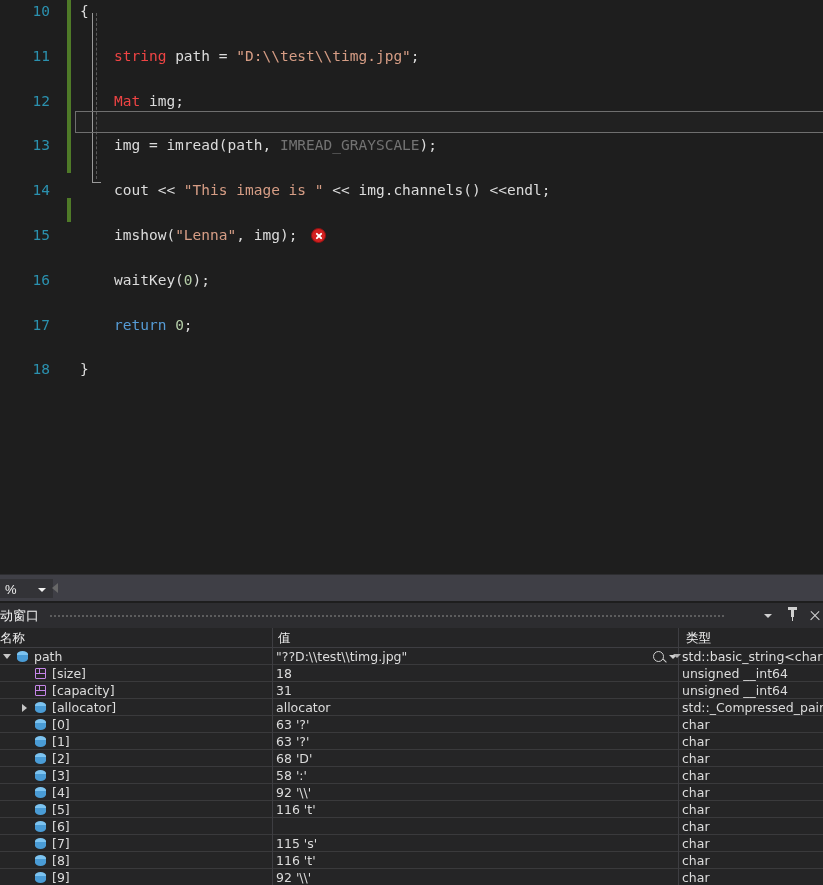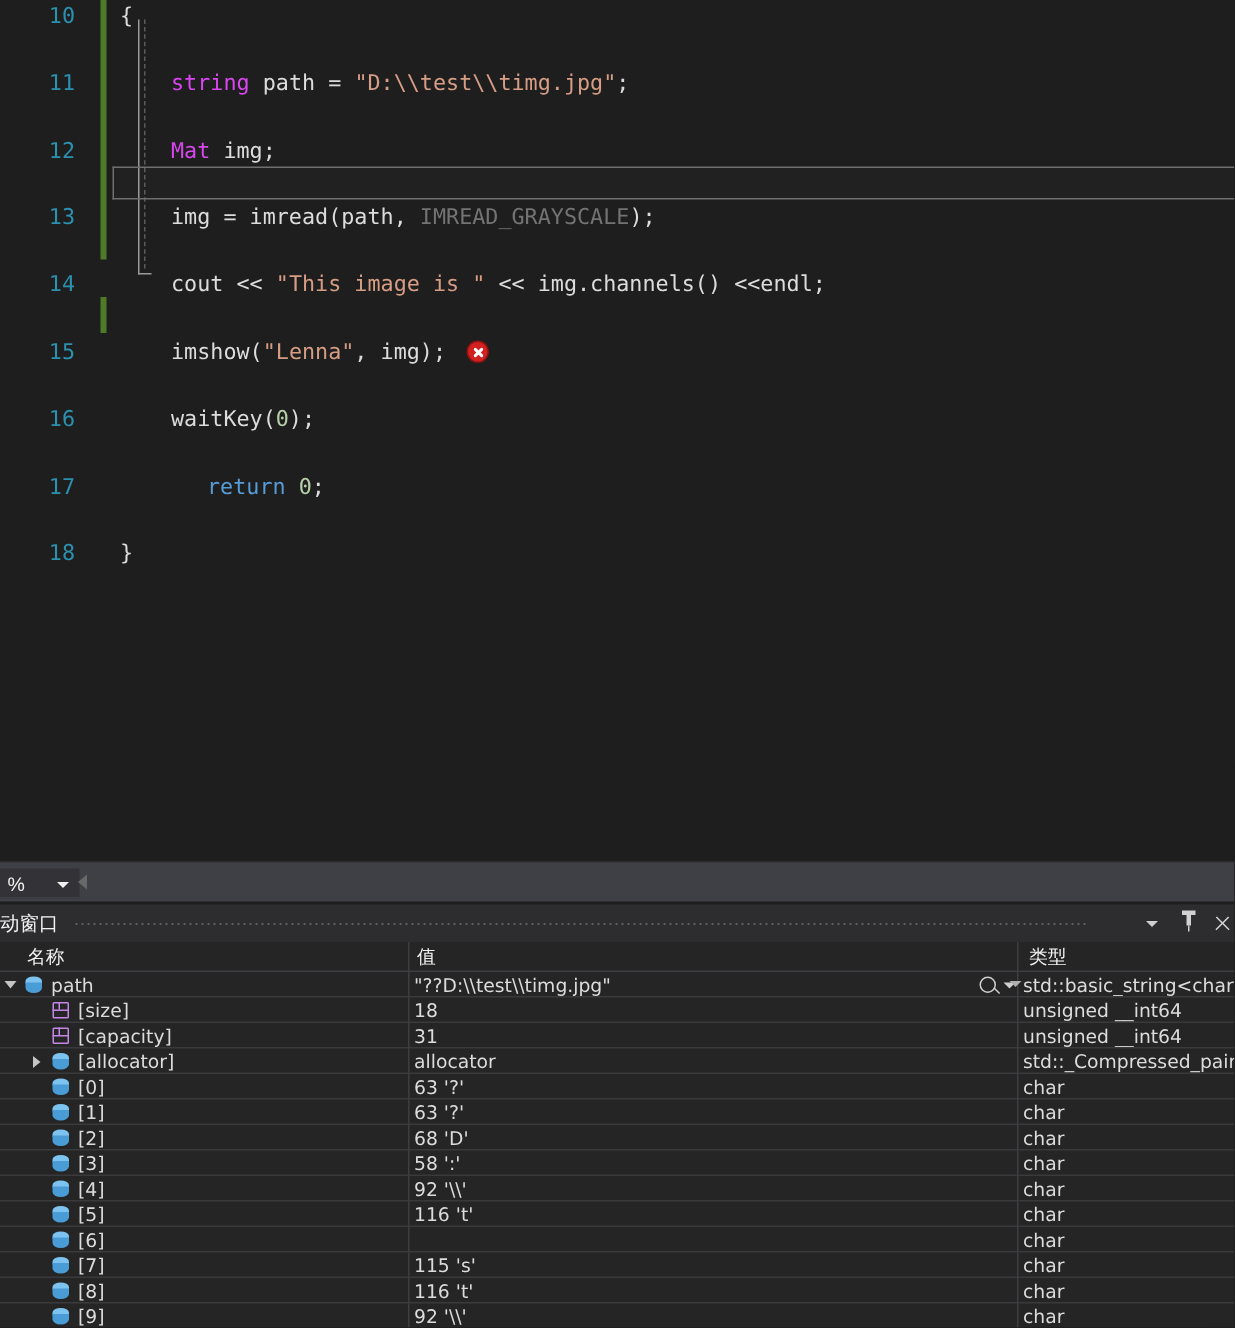--- a/index.html
+++ b/index.html
@@ -57,21 +57,21 @@
     border-top: 1px solid #6f6f6f; border-bottom: 1px solid #6f6f6f;
     background: rgba(255,255,255,0.015);
     pointer-events: none;
   }
   .cur-line-left {
     position: absolute; left: 75px; width: 1px; height: 22px; background: #6f6f6f;
   }
 
   
   .c-kw    { color: #569cd6; }
-  .c-type  { color: #d946ef; }
+  .c-type  { color: #ef4444; }
   .c-str   { color: #d69d85; }
   .c-id    { color: #dcdcdc; }
   .c-num   { color: #b5cea8; }
   .c-enum  { color: #737373; }
   .c-punc  { color: #dcdcdc; }
   .c-op    { color: #dcdcdc; }
 
   .err-icon {
     display: inline-block; vertical-align: -3px;
     width: 15px; height: 15px; border-radius: 50%;
@@ -263,21 +263,21 @@
 
   <div id="editor">
     <div class="code-area" id="code-area">
         <div class="code-line" style="top: 0px;"><span class="ln">10</span><span class="code-txt" style="left: 80px;"><span class="c-punc">{</span></span></div>
         <div class="code-line" style="top: 22.4px;"><span class="ln">11</span><span class="code-txt" style="left: 114px;"><span class="c-type">string</span><span class="c-id"> </span><span class="c-id">path</span><span class="c-op"> = </span><span class="c-str">"D:\\test\\timg.jpg"</span><span class="c-punc">;</span></span></div>
         <div class="code-line" style="top: 44.8px;"><span class="ln">12</span><span class="code-txt" style="left: 114px;"><span class="c-type">Mat</span><span class="c-id"> img</span><span class="c-punc">;</span></span></div>
         <div class="code-line" style="top: 67.2px;"><span class="ln">13</span><span class="code-txt" style="left: 114px;"><span class="c-id">img = </span><span class="c-id">imread</span><span class="c-punc">(</span><span class="c-id">path</span><span class="c-punc">, </span><span class="c-enum">IMREAD_GRAYSCALE</span><span class="c-punc">)</span><span class="c-punc">;</span></span></div>
         <div class="code-line" style="top: 89.6px;"><span class="ln">14</span><span class="code-txt" style="left: 114px;"><span class="c-id">cout </span><span class="c-op">&lt;&lt; </span><span class="c-str">"This image is "</span><span class="c-op"> &lt;&lt; </span><span class="c-id">img.channels</span><span class="c-punc">()</span><span class="c-op"> &lt;&lt;</span><span class="c-id">endl</span><span class="c-punc">;</span></span></div>
         <div class="code-line" style="top: 112px;"><span class="ln">15</span><span class="code-txt" style="left: 114px;"><span class="c-id">imshow</span><span class="c-punc">(</span><span class="c-str">"Lenna"</span><span class="c-punc">, </span><span class="c-id">img</span><span class="c-punc">)</span><span class="c-punc">;</span><span class="err-icon"></span></span></div>
         <div class="code-line" style="top: 134.4px;"><span class="ln">16</span><span class="code-txt" style="left: 114px;"><span class="c-id">waitKey</span><span class="c-punc">(</span><span class="c-num">0</span><span class="c-punc">)</span><span class="c-punc">;</span></span></div>
-        <div class="code-line" style="top: 156.8px;"><span class="ln">17</span><span class="code-txt" style="left: 114px; margin-left: 24px;"><span class="c-kw">return</span><span class="c-id"> </span><span class="c-num">0</span><span class="c-punc">;</span></span></div>
+        <div class="code-line" style="top: 156.8px;"><span class="ln">17</span><span class="code-txt" style="left: 114px;"><span class="c-kw">return</span><span class="c-id"> </span><span class="c-num">0</span><span class="c-punc">;</span></span></div>
         <div class="code-line" style="top: 179.2px;"><span class="ln">18</span><span class="code-txt" style="left: 80px;"><span class="c-punc">}</span></span></div>
         <div class="changebar" style="top: 0px; height: 173.2px;"></div>
         <div class="changebar" style="top: 197.6px; height: 24.4px;"></div>
         <div class="indent-guide" style="top: 13.44px; height: 165.76px;"></div>
         <div class="region-bracket" style="top: 13.44px; height: 169.12px;"></div>
         <div class="cur-line-box" style="top: 111px;"></div>
         <div class="cur-line-left" style="top: 111px;"></div>
       </div>
   </div>
 
@@ -301,21 +301,21 @@
       <span class="tb-btn" style="left:784px;">
         <span class="pin"></span>
       </span>
       <span class="tb-btn" style="left:806px;">
         <span class="xmark"></span>
       </span>
     </div>
 
     <div id="autos-table">
       <div class="thead">
-        <span class="th" style="left:18px;">名称</span>
+        <span class="th" style="left:0;">名称</span>
         <span class="th-sep" style="left:272px;"></span>
         <span class="th" style="left:278px;">值</span>
         <span class="th-sep" style="left:678px;"></span>
         <span class="th" style="left:686px;">类型</span>
       </div>
       <div id="rows-container">
           <div class="trow">
             <span class="expander" style="left: 3px;">
               <span class="tri-open"></span>
             </span>

